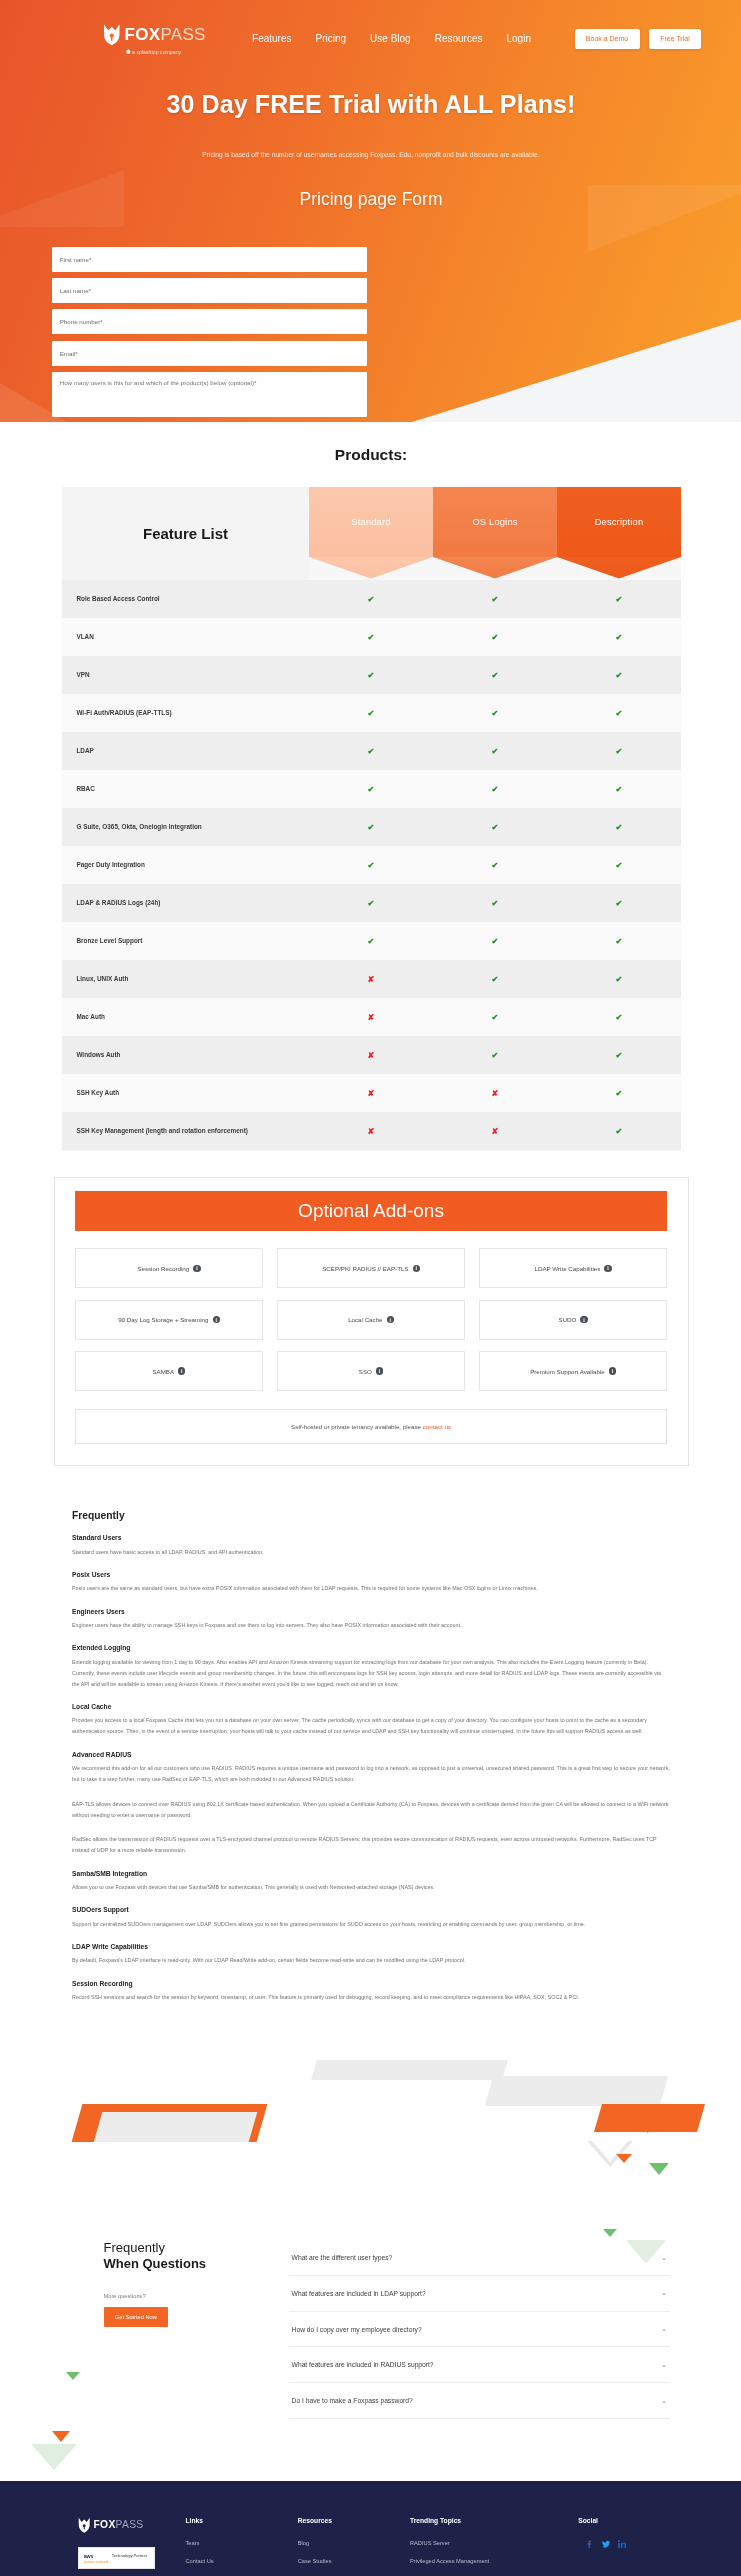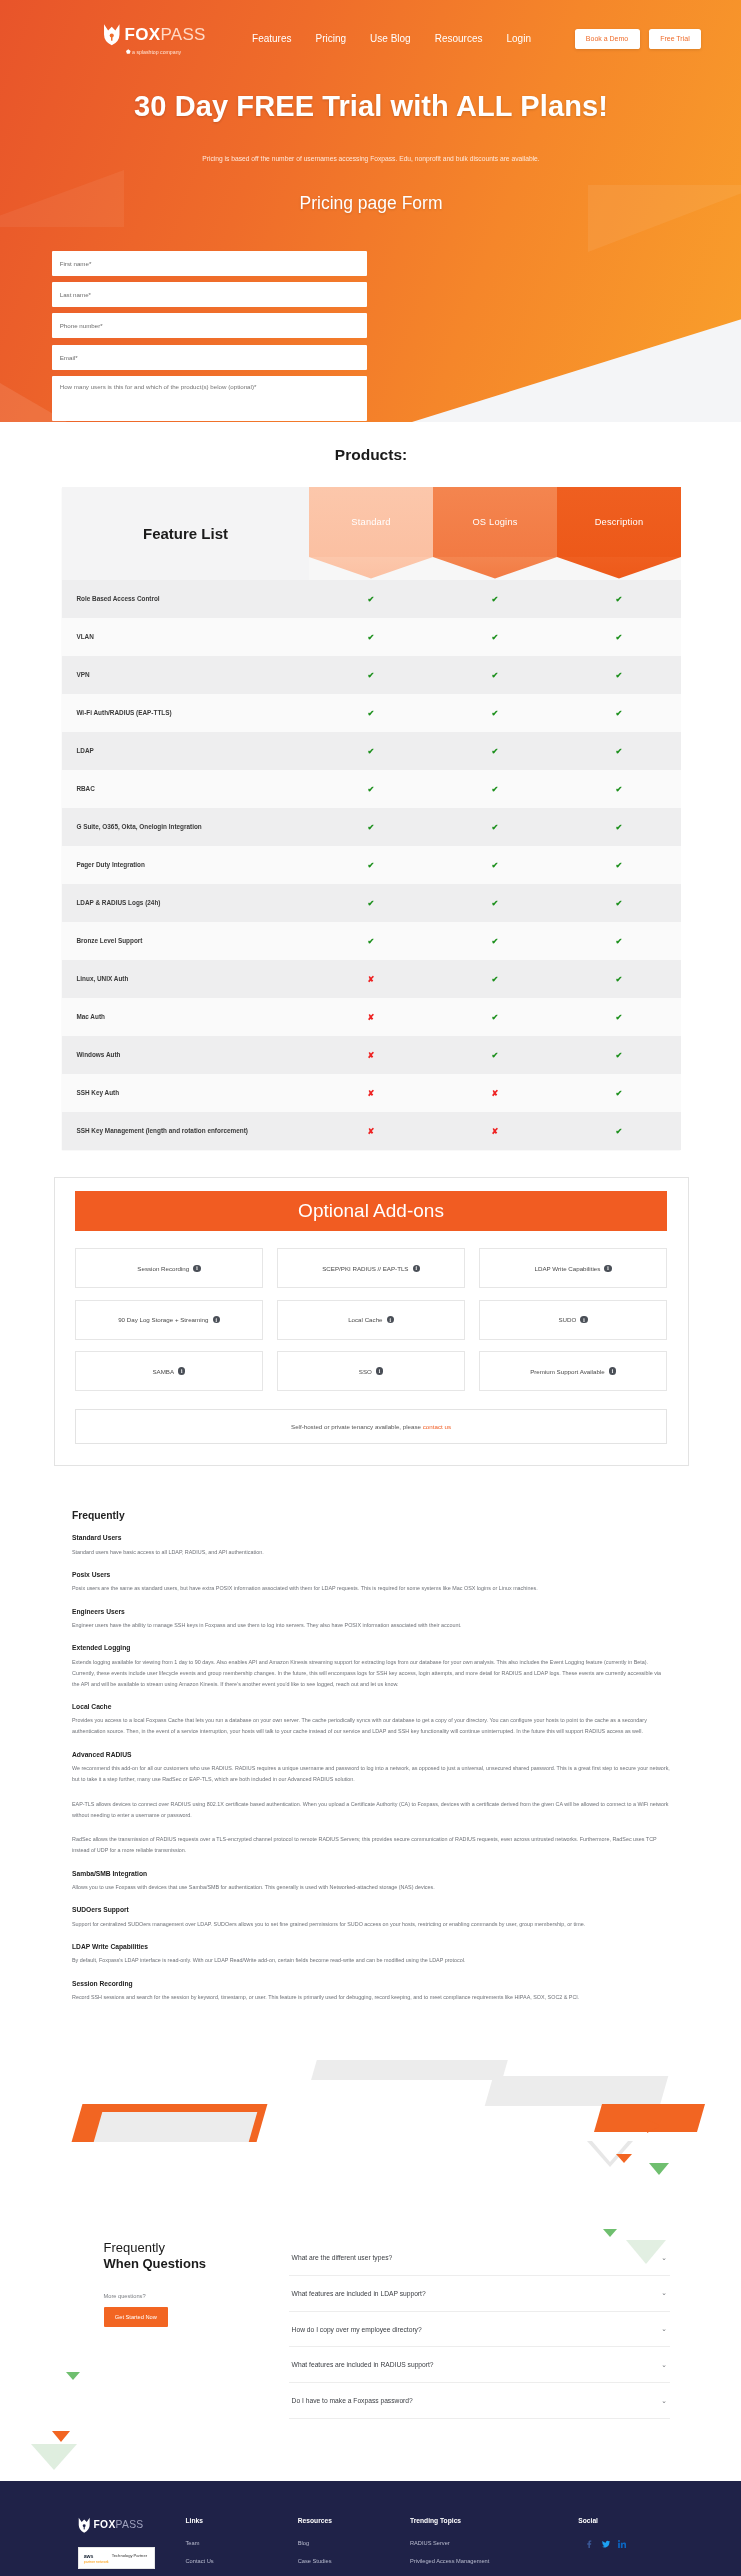--- a/index.html
+++ b/index.html
@@ -62,21 +62,21 @@
   }
   .nav-cta { display: flex; align-items: center; gap: 9.3px; }
   .nav-btn {
     background: #ffffff; color: #ef6c2a; font-size: 7px;
     padding: 6.7px 11.3px; border-radius: 2.6px; text-decoration: none; white-space: nowrap;
     box-shadow: 0 1px 3.1px rgba(0,0,0,.12);
   }
 
   .hero-body { position: relative; z-index: 4; text-align: center; padding-top: 28px; }
   .hero-title {
-    color: #fff; font-size: 29px; font-weight: 700; letter-spacing: 0.1px;
+    color: #fff; font-size: 25px; font-weight: 700; letter-spacing: 0.1px;
     text-shadow: 0 1px 2.6px rgba(0,0,0,.18);
   }
   .hero-sub { color: #ffe9dc; font-size: 6.7px; margin-top: 32px; }
   .hero-form-title {
     color: #fff; font-size: 17.5px; font-weight: 400; margin-top: 31px;
     text-shadow: 0 1px 2.6px rgba(0,0,0,.15);
   }
 
   .form-wrap { width: 639px; margin: 37px auto 0; position: relative; z-index: 4; }
   .form-grid { display: flex; flex-wrap: wrap; gap: 6.2px 9.3px; }

